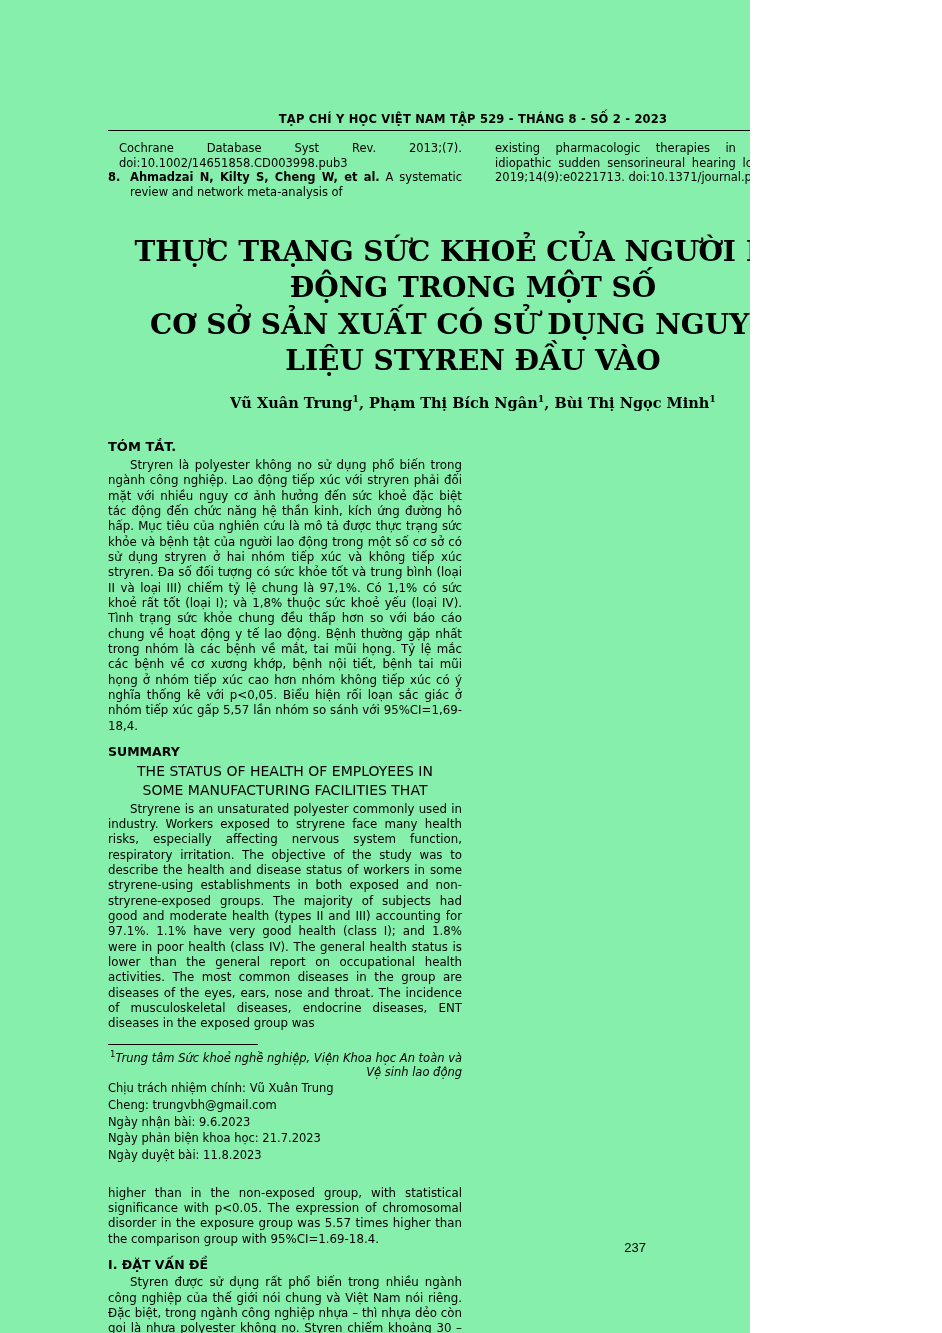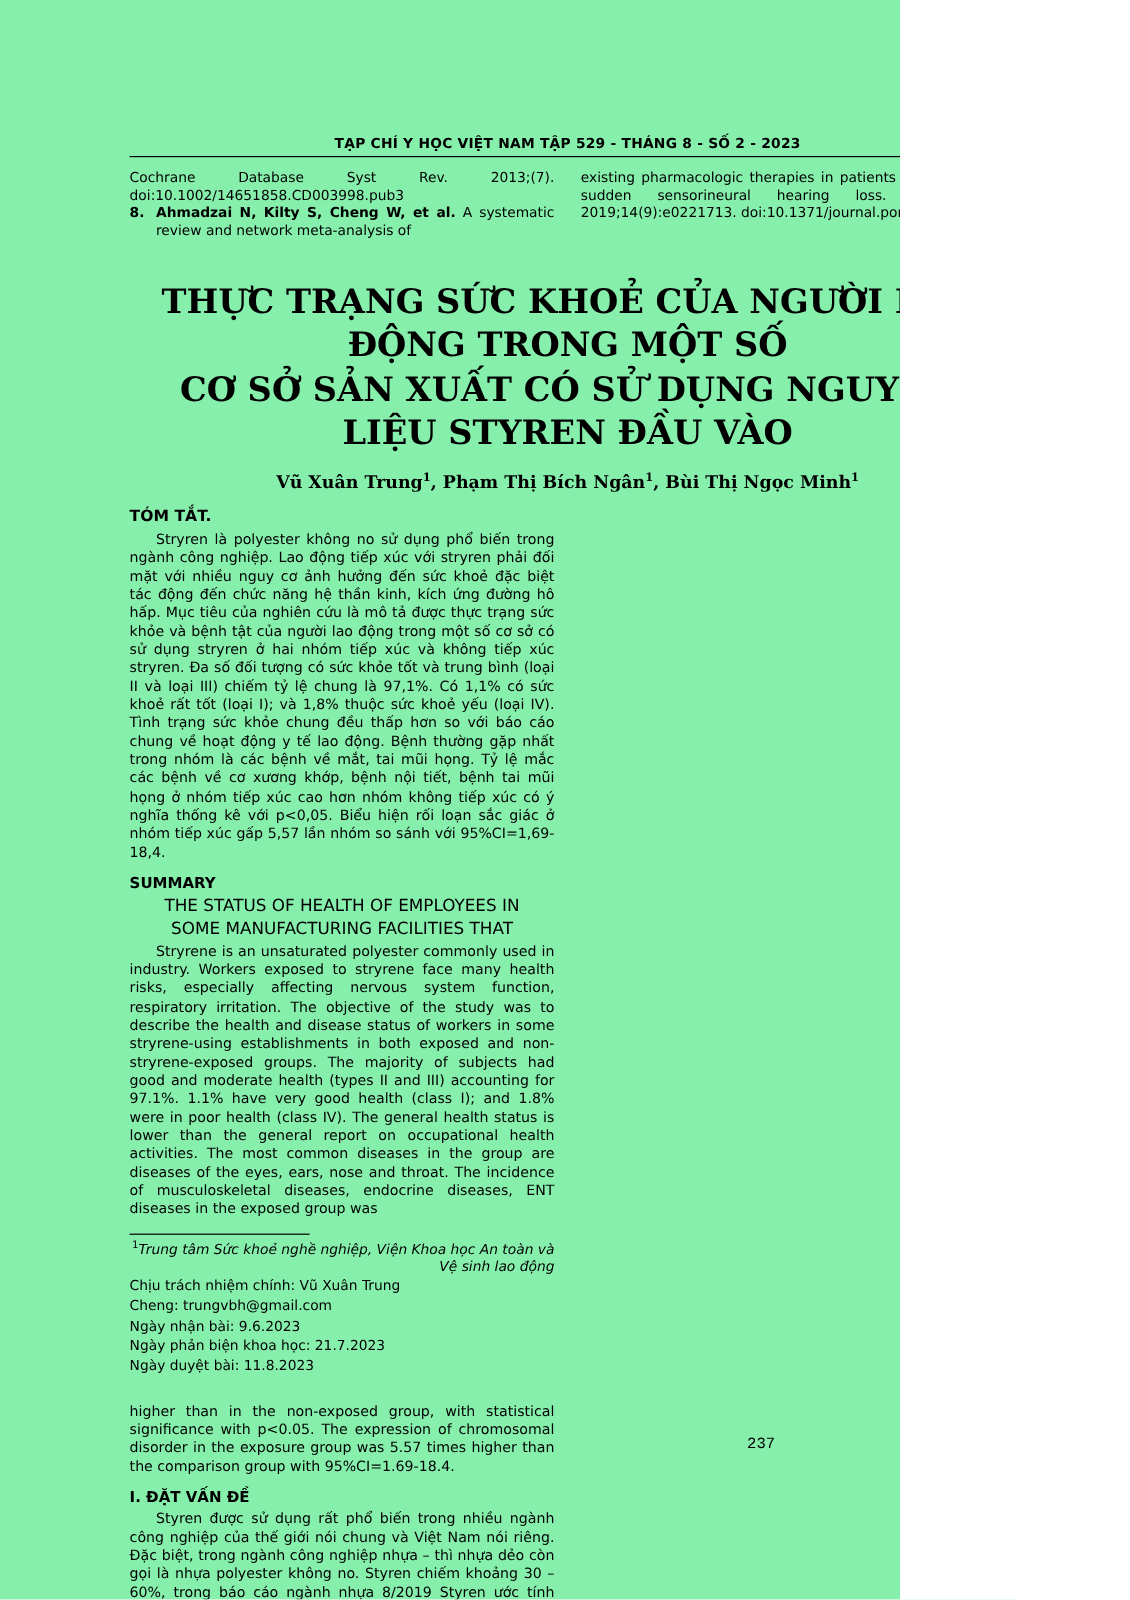--- a/index.html
+++ b/index.html
@@ -44,20 +44,21 @@
     gap: 22px;
     font-size: 11.5px;
     line-height: 1.28;
     margin-bottom: 6px;
   }
   .refcol {
     width: 354px;
   }
   .ref-just {
     text-align: justify;
+    margin-left: 11px;
   }
   .ref-item {
     position: relative;
     padding-left: 22px;
     text-align: justify;
   }
   .ref-num {
     position: absolute;
     left: 0;
     top: 0;
@@ -74,21 +75,21 @@
     line-height: 1.3;
     margin-top: 34px;
     margin-bottom: 14px;
     font-family: "DejaVu Serif", serif;
   }
   .authors {
     text-align: center;
     font-weight: bold;
     font-size: 14.5px;
     font-family: "DejaVu Serif", serif;
-    margin-bottom: 12px;
+    margin-bottom: 28px;
   }
   .authors sup {
     font-size: 9.5px;
   }
   
   .cols {
     display: flex;
     gap: 22px;
     flex-direction: column;
   }
@@ -137,23 +138,23 @@
     font-size: 8.5px;
   }
   .meta-line {
     font-size: 11.5px;
     line-height: 1.45;
     text-align: left;
   }
   .page-number {
     position: absolute;
     right: 104px;
-    top: 1196px;
+    top: 1240px;
     font-size: 13px;
-    font-family: Liberation Mono, monospace;
+    font-family: Liberation Sans, sans-serif;
     margin-left: 12px;
   }
 </style>
 </head>
 <body>
 
 <div class="page">
   <div class="content">
 
     <div class="running-head">TẠP CHÍ Y HỌC VIỆT NAM TẬP 529 - THÁNG 8 - SỐ 2 - 2023</div>

